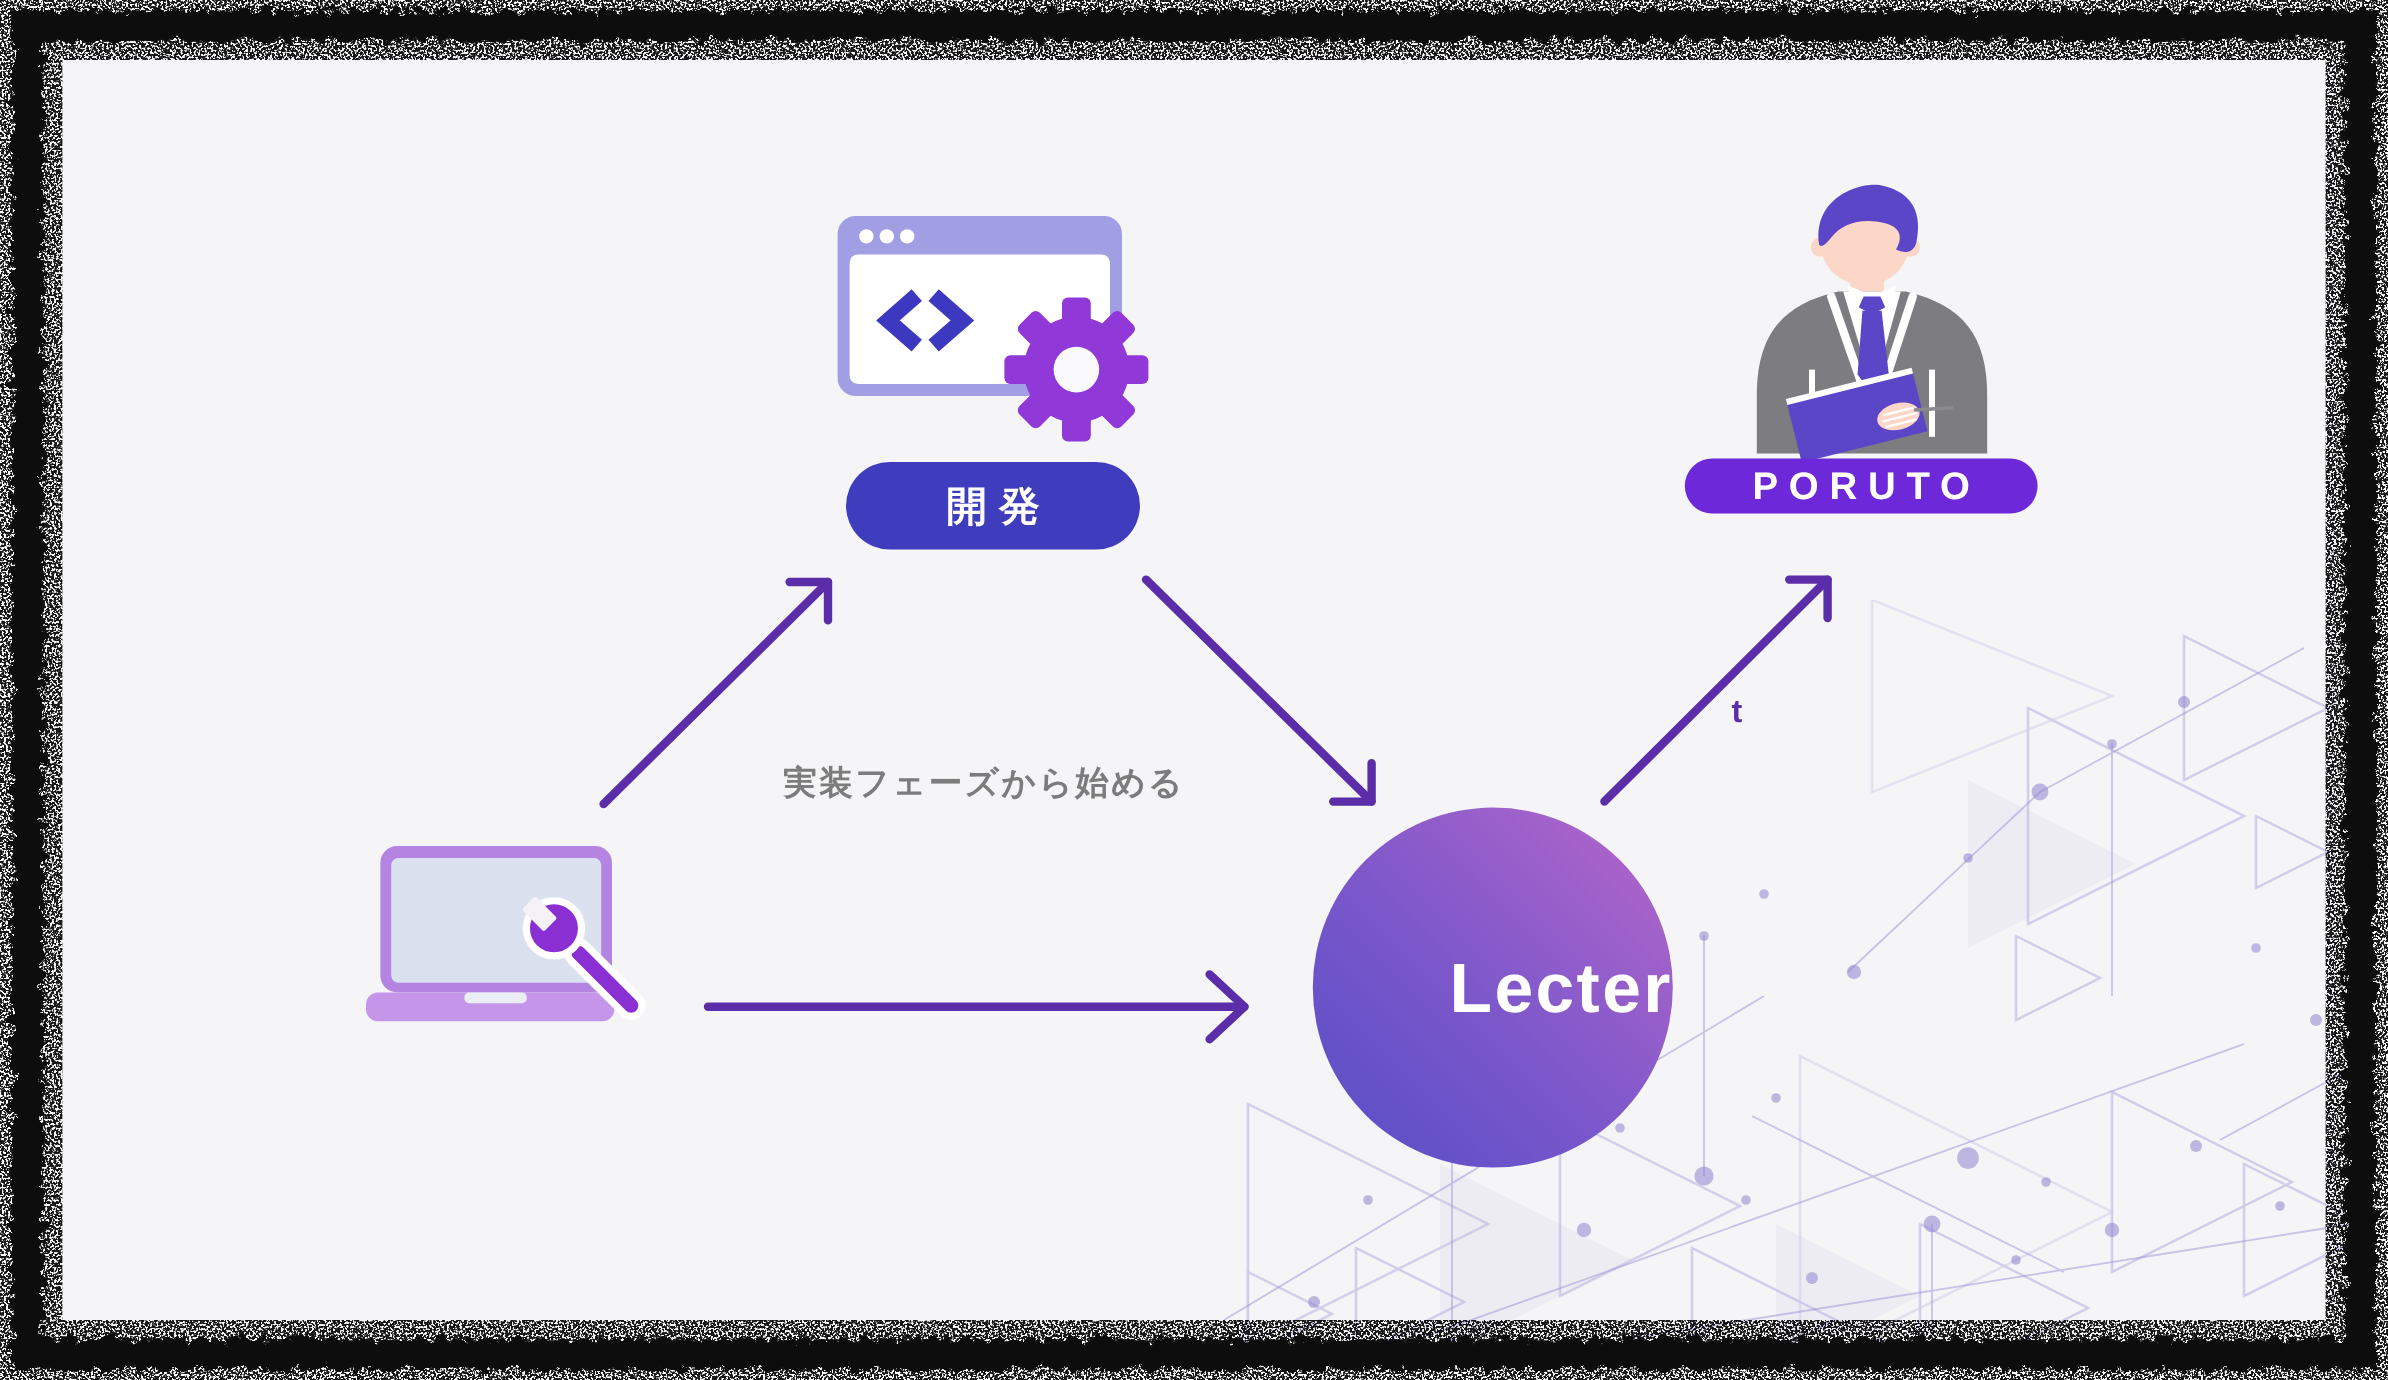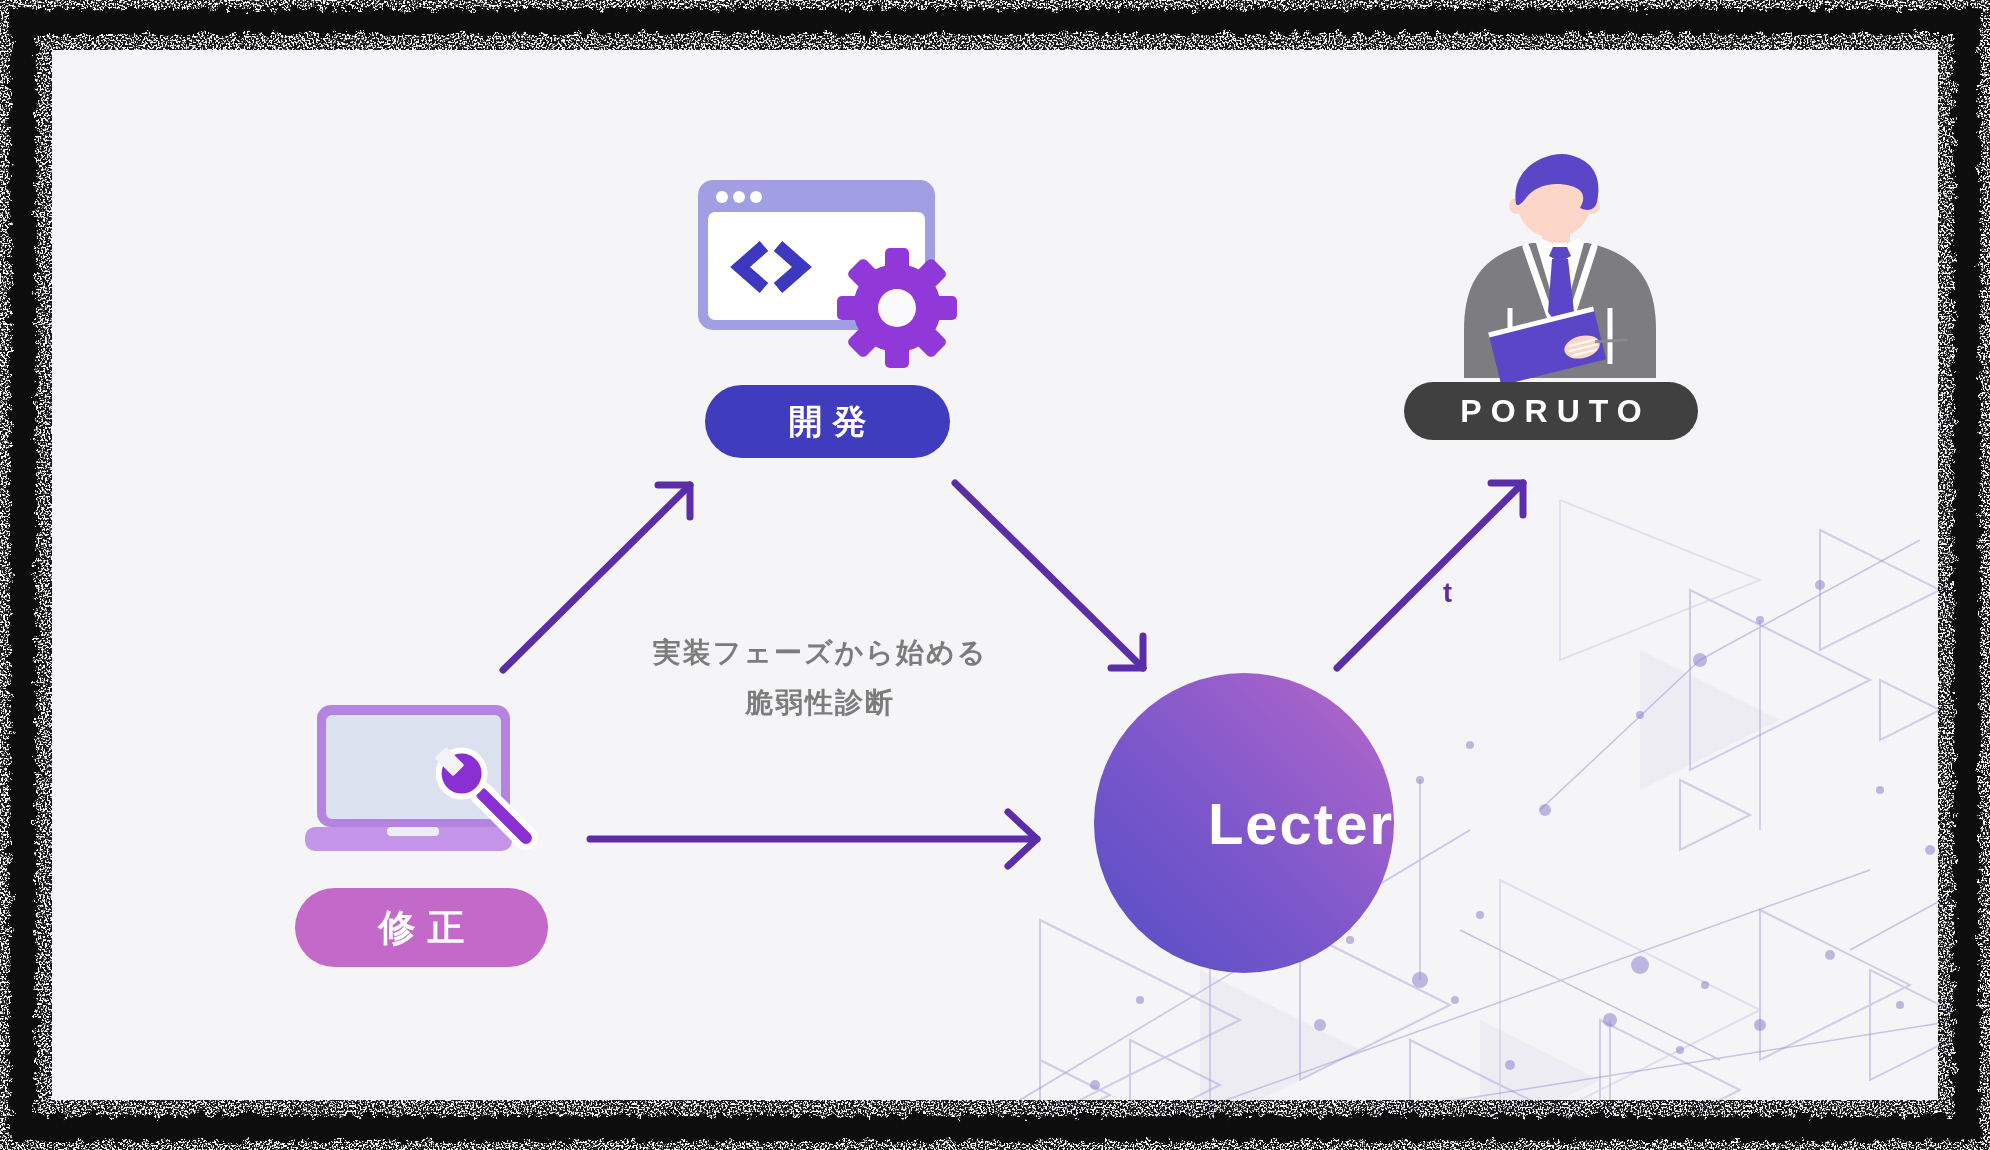--- a/index.html
+++ b/index.html
@@ -7,21 +7,21 @@
         font-family:"Liberation Sans", sans-serif;}
   .content-bg{position:absolute;left:36px;top:34px;width:1918px;height:1082px;background:#f5f4f6;}
   .layer{position:absolute;left:0;top:0;width:1990px;height:1150px;pointer-events:none;}
   .pattern-wrap{position:absolute;left:1000px;top:500px;width:960px;height:620px;z-index:1;}
   .node{position:absolute;z-index:3;}
   .pill{display:flex;align-items:center;justify-content:center;color:#ffffff;font-weight:bold;}
   .pill-dev{left:705px;top:385px;width:245px;height:73px;border-radius:37px;background:#3f3cbe;
             font-size:34px;letter-spacing:10px;padding-left:10px;box-sizing:border-box;}
   .pill-fix{left:295px;top:888px;width:253px;height:79px;border-radius:40px;background:#c269c9;
             font-size:37px;letter-spacing:12px;padding-left:12px;box-sizing:border-box;}
-  .pill-poruto{left:1404px;top:382px;width:294px;height:58px;border-radius:32px;background:#404040;
+  .pill-poruto{left:1404px;top:382px;width:294px;height:46px;border-radius:32px;background:#6d28d9;
             font-size:32px;letter-spacing:9px;padding-left:9px;box-sizing:border-box;}
   .lecter{left:1094px;top:673px;width:300px;height:300px;border-radius:50%;
           background:linear-gradient(45deg,#544dc6 0%,#7e58cb 48%,#b867c9 100%);
           display:flex;align-items:center;justify-content:flex-end;
           color:#ffffff;font-weight:bold;font-size:58px;letter-spacing:2px;}
   .caption{left:570px;top:628px;width:500px;text-align:center;color:#7c7c7c;font-weight:bold;
            font-size:28px;line-height:50px;letter-spacing:2px;}
   .frame-svg{z-index:10;}
   .arrows-svg{z-index:4;}
   .icon-svg{z-index:3;position:absolute;}
@@ -178,35 +178,31 @@
       <rect x="-9" y="-6" width="18" height="80" rx="9" fill="#8a2fd2" stroke="#ffffff" stroke-width="6"></rect>
       <circle cx="0" cy="-26" r="23" fill="#8a2fd2" stroke="#ffffff" stroke-width="6"></circle>
       <rect x="-8" y="-56" width="16" height="26" rx="2" fill="#f4f2f7"></rect>
     </g>
   </svg>
 
   <div class="node pill pill-dev">
     <span>開発</span>
   </div>
 
-  <div class="node pill pill-fix">
-    <span>修正</span>
-  </div>
 
   <div class="node pill pill-poruto">
     <span>PORUTO</span>
   </div>
 
   <div class="node lecter">
     <span>Lecter</span>
   </div>
 
   <div class="node caption">
     <div>実装フェーズから始める</div>
-    <div>脆弱性診断</div>
   </div>
 
   <svg class="layer arrows-svg" viewBox="0 0 1990 1150">
     <g stroke="#5b2da8" stroke-width="7" fill="none" stroke-linecap="round" stroke-linejoin="round">
       <g>
         <line x1="503" y1="670" x2="690" y2="485"></line>
         <polyline points="658,485 690,485 690,517"></polyline>
       </g>
       <g>
         <line x1="955" y1="483" x2="1143" y2="668"></line>

